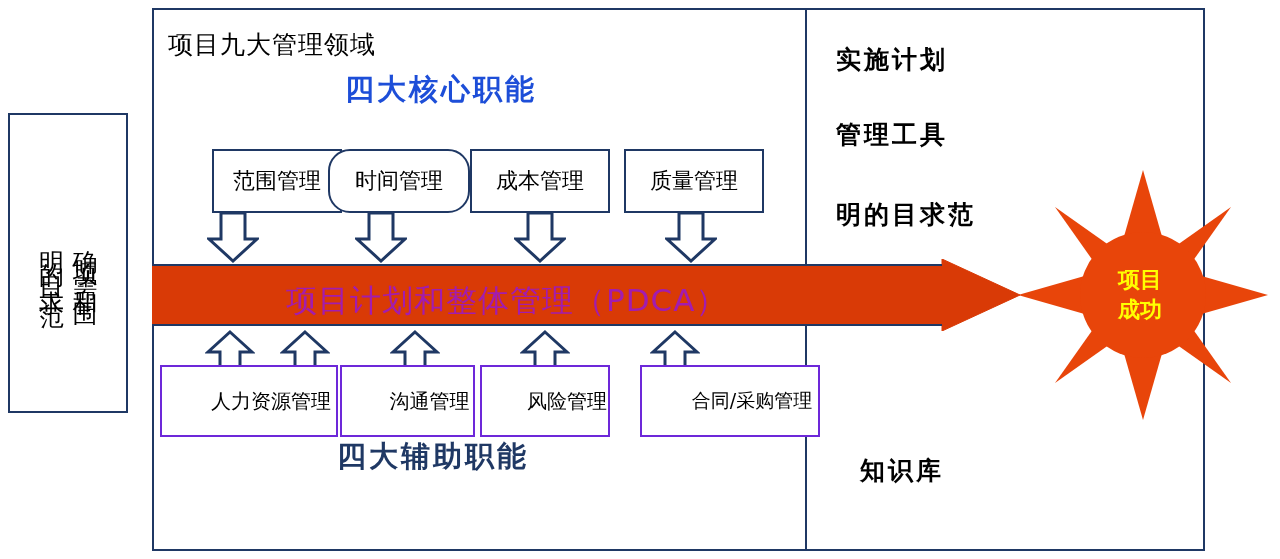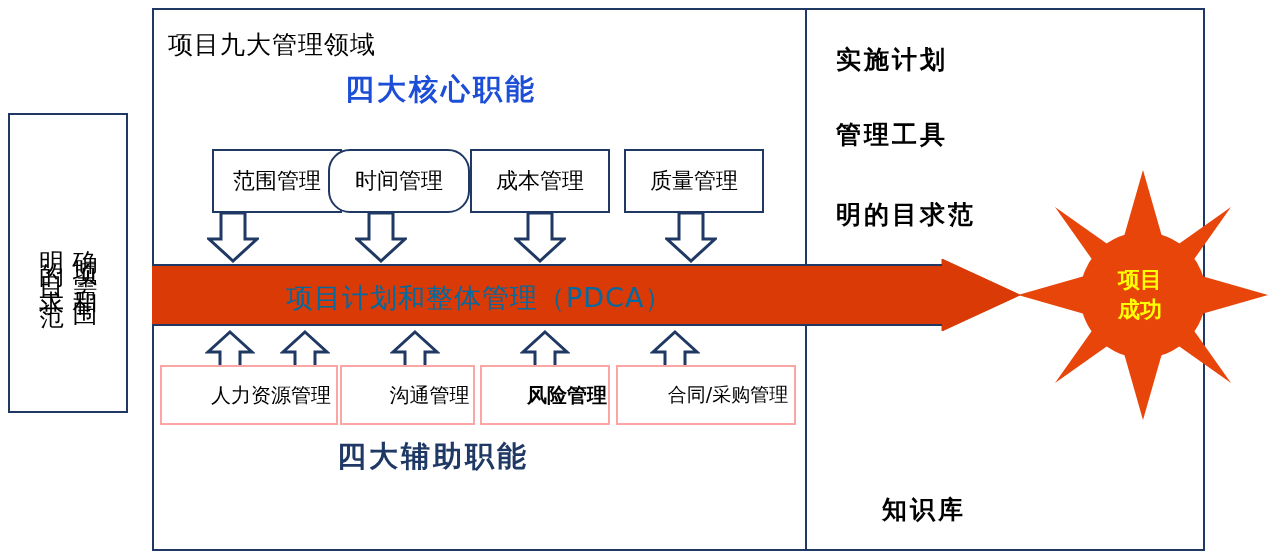--- a/index.html
+++ b/index.html
@@ -111,37 +111,37 @@
   }
   .top-box.b0 { left: 168px; width: 130px; margin-left: 44px; }
   .top-box.b1 { left: 328px; width: 142px; border-radius: 22px; }
   .top-box.b2 { left: 470px; width: 140px; }
   .top-box.b3 { left: 624px; width: 140px; }
 
   
   .bot-box {
     position: absolute;
     top: 365px;
-    height: 60px;
-    border: 2px solid #fca5a5;
+    height: 72px;
+    border: 2px solid #6d28d9;
     box-sizing: border-box;
     background: #ffffff;
     display: flex;
     align-items: center;
     justify-content: center;
     font-size: 20px;
     color: #000000;
     font-family: "DejaVu Sans", sans-serif;
     white-space: nowrap;
     padding-left: 44px;
   }
   .bot-box.c0 { left: 160px; width: 178px; }
   .bot-box.c1 { left: 340px; width: 135px; }
-  .bot-box.c2 { left: 480px; width: 130px; font-weight: bold; }
-  .bot-box.c3 { left: 616px; width: 180px; font-size: 19px;}
+  .bot-box.c2 { left: 480px; width: 130px; }
+  .bot-box.c3 { left: 640px; width: 180px; font-size: 19px;}
 
   
   .down-arrow {
     position: absolute;
     top: 213px;
     width: 52px;
     height: 50px;
   }
   .down-arrow.a0 { left: 207px; }
   .down-arrow.a1 { left: 355px; }
@@ -166,43 +166,43 @@
     position: absolute;
     left: 152px;
     top: 259px;
     width: 870px;
     height: 72px;
   }
   .band-label {
     position: absolute;
     left: 286px;
     top: 280px;
-    font-size: 27px;
-    color: #0369a1;
+    font-size: 31px;
+    color: #a21caf;
     font-family: "DejaVu Sans", sans-serif;
     letter-spacing: 1px;
     white-space: nowrap;
     text-align: center;
   }
 
   
   .right-text {
     position: absolute;
     font-size: 25px;
     font-weight: bold;
     color: #000000;
     font-family: Liberation Mono, monospace;
     letter-spacing: 3px;
     white-space: nowrap;
   }
   .rt0 { left: 836px; top: 43px; }
   .rt1 { left: 836px; top: 118px; }
   .rt2 { left: 836px; top: 198px; }
   .rt3 { left: 836px; top: 369px; }
-  .rt4 { left: 860px; top: 493px; margin-left: 22px; }
+  .rt4 { left: 860px; top: 454px; }
 
   
   .sun {
     position: absolute;
     left: 1018px;
     top: 170px;
     width: 250px;
     height: 250px;
   }
   .sun-label {

